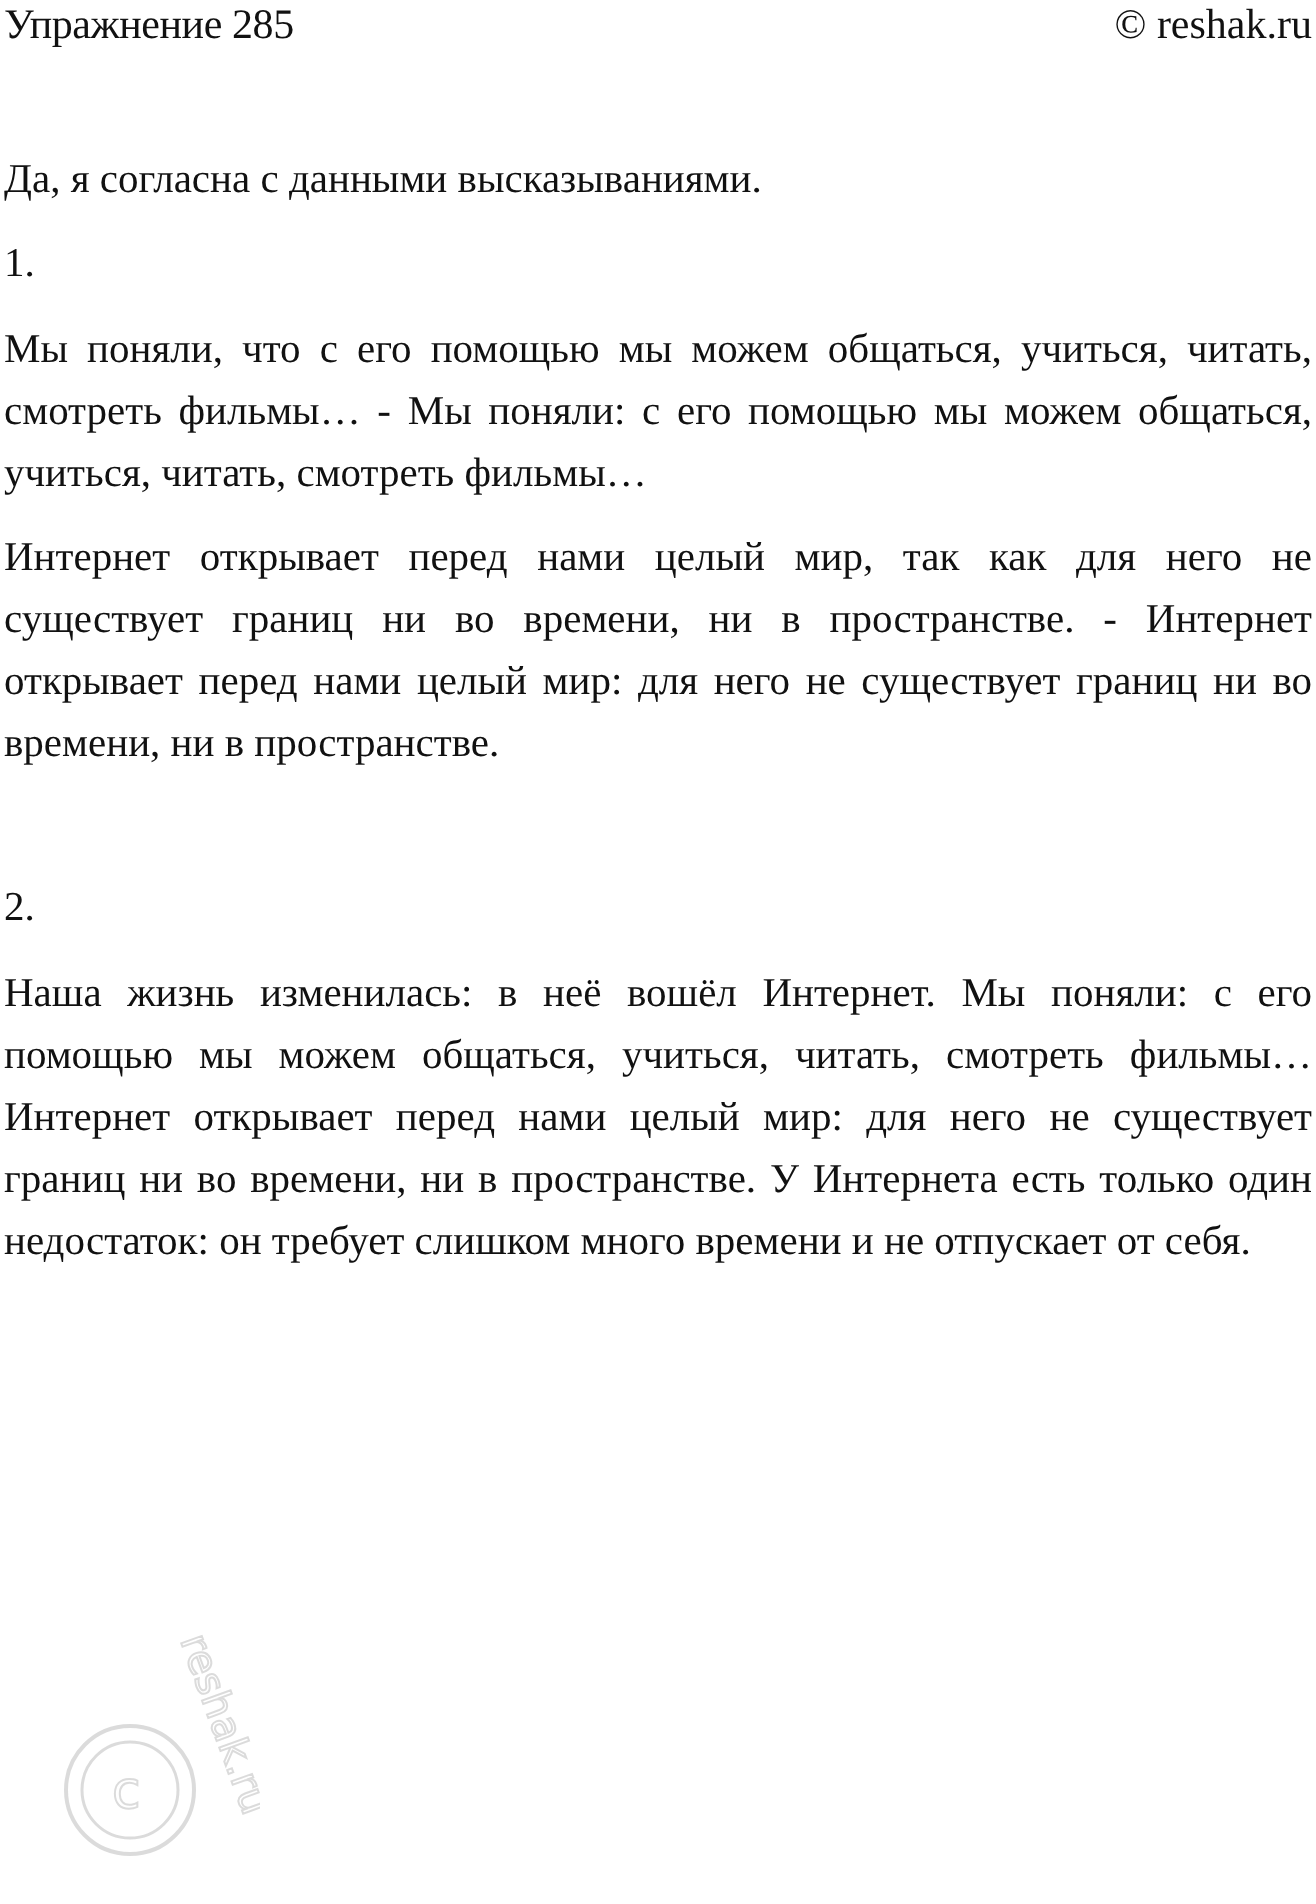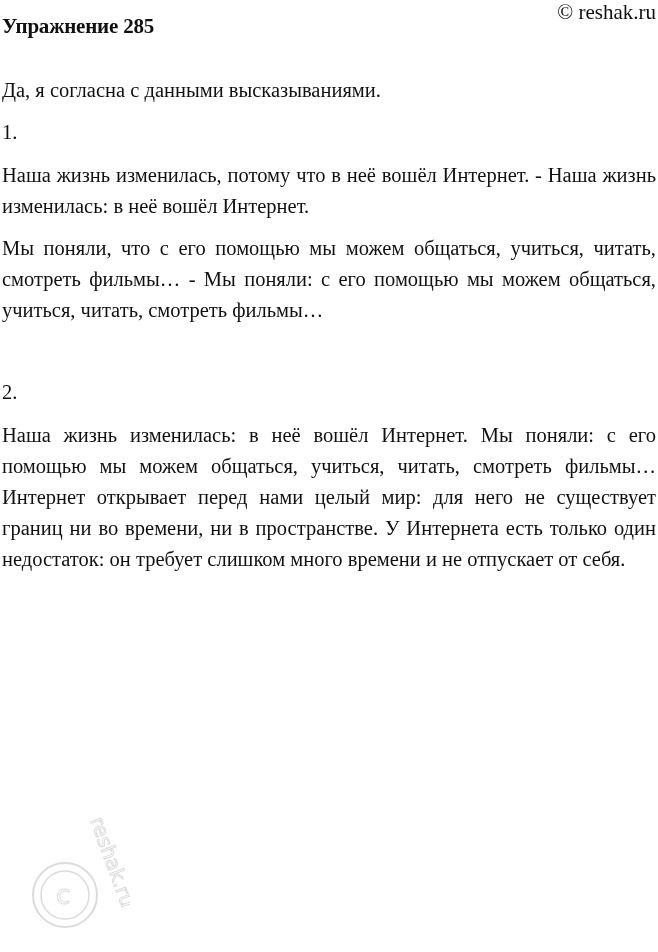--- a/index.html
+++ b/index.html
@@ -19,25 +19,24 @@
       position: absolute;
       top: 0;
       left: 2px;
       right: 2px;
       height: 30px;
       display: flex;
       justify-content: space-between;
       align-items: flex-start;
     }
     .title {
-      font-weight: bold;
+      font-weight: normal;
       font-size: 21px;
       line-height: 24px;
       letter-spacing: -0.2px;
-      margin-top: 14px;
     }
     .site {
       font-size: 21px;
       line-height: 24px;
     }
     .content {
       position: absolute;
       top: 43px;
       left: 2px;
       right: 2px;
@@ -67,22 +66,22 @@
 <body>
 
 <div class="header">
   <div class="title">Упражнение 285</div>
   <div class="site">© reshak.ru</div>
 </div>
 
 <div class="content">
   <p class="p">Да, я согласна с данными высказываниями.</p>
   <p class="p num">1.</p>
-  <p class="p">Наша жизнь изменилась, потому что в неё вошёл Интернет. - Наша жизнь изменилась: в неё вошёл Интернет.</p>
   <p class="p">Мы поняли, что с его помощью мы можем общаться, учиться, читать, смотреть фильмы… - Мы поняли: с его помощью мы можем общаться, учиться, читать, смотреть фильмы…</p>
+  <p class="p">Интернет открывает перед нами целый мир, так как для него не существует границ ни во времени, ни в пространстве. - Интернет открывает перед нами целый мир: для него не существует границ ни во времени, ни в пространстве.</p>
   <div class="gap"></div>
   <p class="p num">2.</p>
   <p class="p">Наша жизнь изменилась: в неё вошёл Интернет. Мы поняли: с его помощью мы можем общаться, учиться, читать, смотреть фильмы… Интернет открывает перед нами целый мир: для него не существует границ ни во времени, ни в пространстве. У Интернета есть только один недостаток: он требует слишком много времени и не отпускает от себя.</p>
 </div>
 
 <div class="watermark">
   <svg viewBox="0 0 110 150" xmlns="http://www.w3.org/2000/svg">
     <circle cx="45" cy="95" r="32" fill="none" stroke="#9a9a9a" stroke-width="2"></circle>
     <circle cx="45" cy="95" r="24" fill="none" stroke="#9a9a9a" stroke-width="1.5"></circle>
     <text x="36" y="104" font-size="26" fill="none" stroke="#9a9a9a" stroke-width="1" font-family="DejaVu Sans, sans-serif">c</text>

